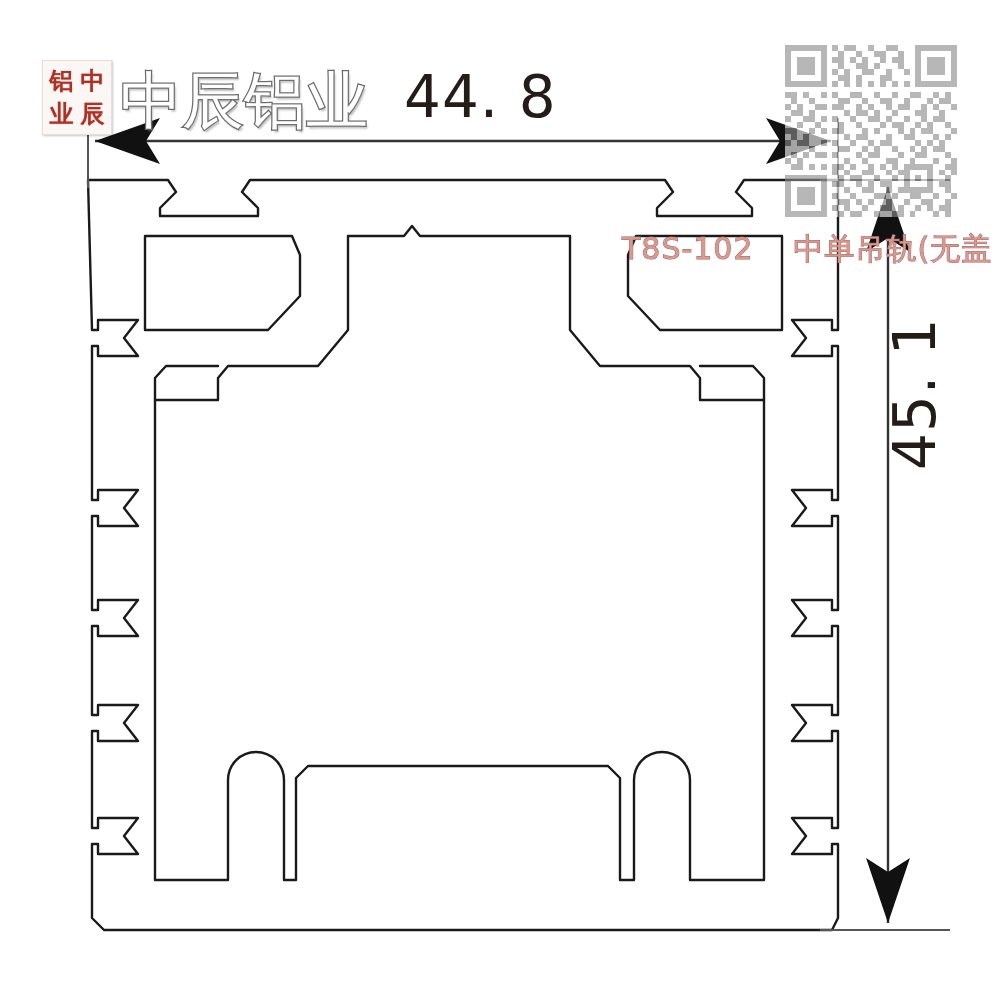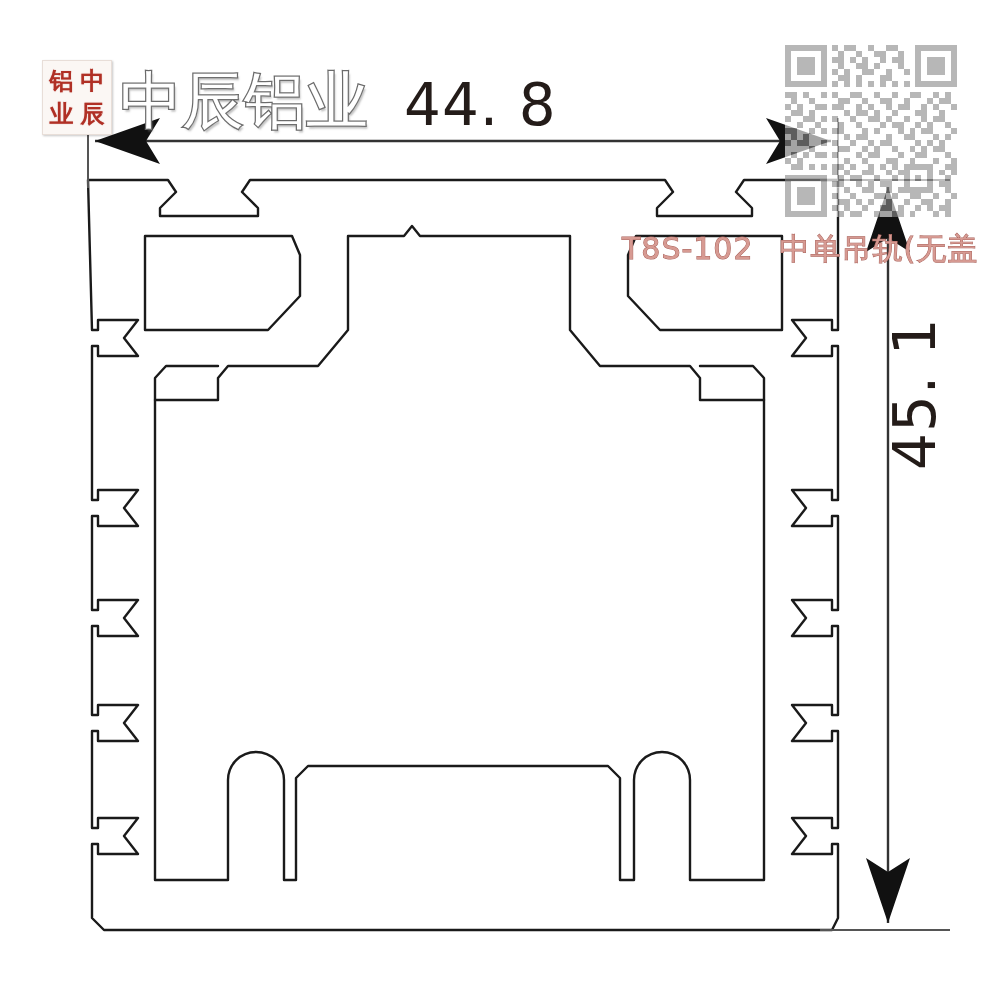--- a/index.html
+++ b/index.html
@@ -86,21 +86,20 @@
   #dim-width-text {
     position: absolute;
     left: 404px;
     top: 68px;
     font-family: "DejaVu Sans", sans-serif;
     font-size: 58px;
     line-height: 1;
     color: #241c19;
     white-space: nowrap;
     letter-spacing: 1px;
-    margin-top: 8px;
   }
   #dim-height-text {
     position: absolute;
     left: 886px;
     top: 470px;
     font-family: "DejaVu Sans", sans-serif;
     font-size: 58px;
     line-height: 1;
     color: #241c19;
     white-space: nowrap;
@@ -116,21 +115,21 @@
     top: 234px;
     font-family: "DejaVu Sans", sans-serif;
     font-size: 30px;
     line-height: 1;
     color: #d79a92;
     white-space: nowrap;
     letter-spacing: 1px;
     -webkit-text-stroke: 1px #a8635c;
     paint-order: stroke fill;
   }
-  #product-label .code { margin-right: 26px; }
+  #product-label .code { margin-right: 40px; }
 </style>
 </head>
 <body>
 
 <div id="canvas">
 
   <svg id="drawing-svg" viewBox="0 0 1000 1000">
 
     <g fill="none" stroke="#1a1a1a" stroke-width="2.4" stroke-linejoin="round" stroke-linecap="round">
 

